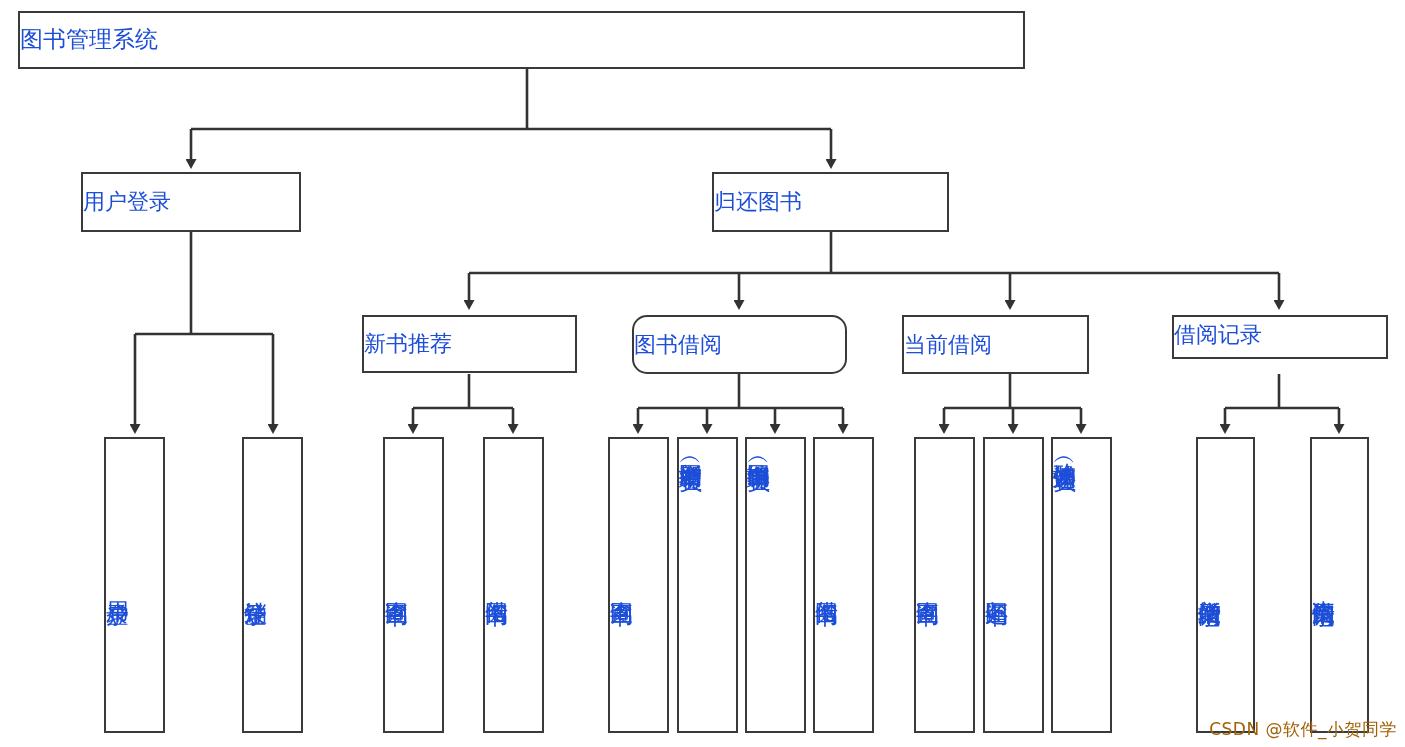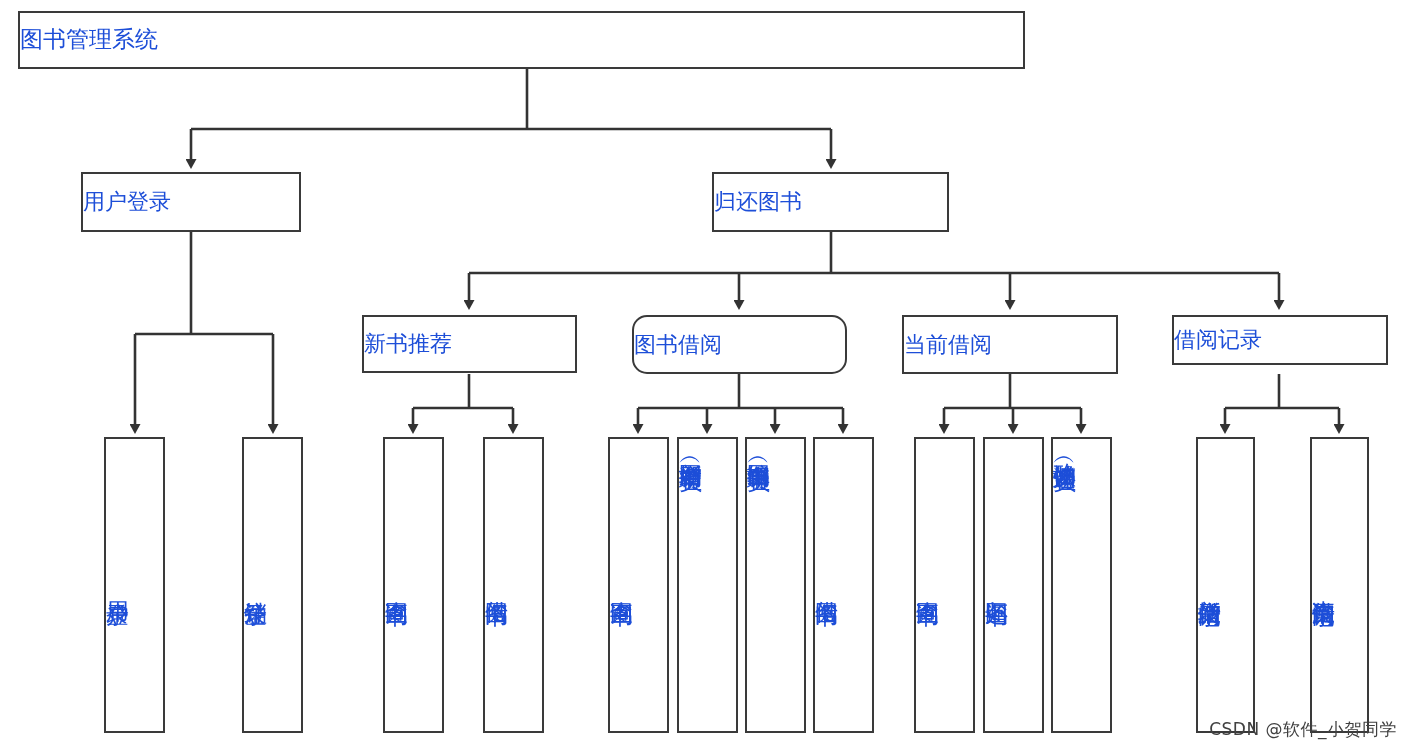--- a/index.html
+++ b/index.html
@@ -60,21 +60,21 @@
   }
   .node.v.mid {
     align-items: center;
     padding-top: 0;
   }
   #watermark {
     position: absolute;
     right: 8px;
     bottom: 6px;
     font-size: 17px;
-    color: #404040;
+    color: #a16207;
     letter-spacing: 0.5px;
     white-space: nowrap;
   }
 </style>
 </head>
 <body>
 
 <div id="canvas">
 
   <svg id="wires" viewBox="0 0 1405 747">
@@ -137,24 +137,24 @@
   <div class="node h" style="left:712px; top:172px; width:237px; height:60px;">
     <span class="lbl">归还图书</span>
   </div>
 
   <div class="node h" style="left:362px; top:315px; width:215px; height:58px;">
     <span class="lbl">新书推荐</span>
   </div>
   <div class="node h" style="left:632px; top:315px; width:215px; height:59px;border-radius:15px;">
     <span class="lbl">图书借阅</span>
   </div>
-  <div class="node h" style="left:902px; top:315px; width:216px; height:59px;">
+  <div class="node h" style="left:902px; top:315px; width:187px; height:59px;">
     <span class="lbl">当前借阅</span>
   </div>
-  <div class="node h" style="left:1172px; top:315px; width:216px; height:50px;">
+  <div class="node h" style="left:1172px; top:315px; width:216px; height:44px;font-family:Liberation Mono, monospace;">
     <span class="lbl">借阅记录</span>
   </div>
 
   <div class="node v mid" style="left:104px; top:437px; width:61px; height:296px;">
     <span class="lbl">用户登录</span>
   </div>
   <div class="node v mid" style="left:242px; top:437px; width:61px; height:296px;">
     <span class="lbl">注销登录</span>
   </div>
 

